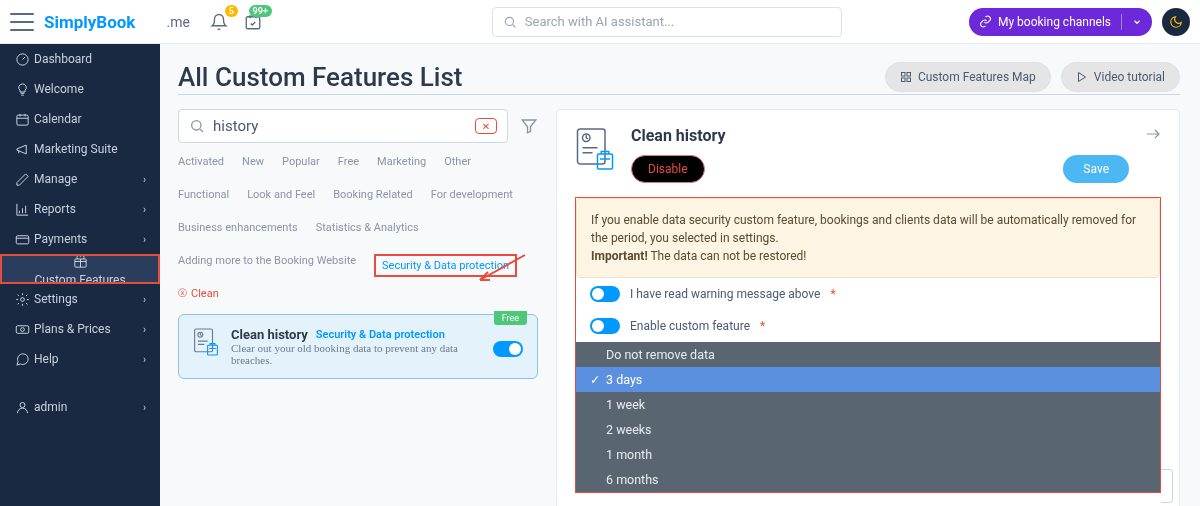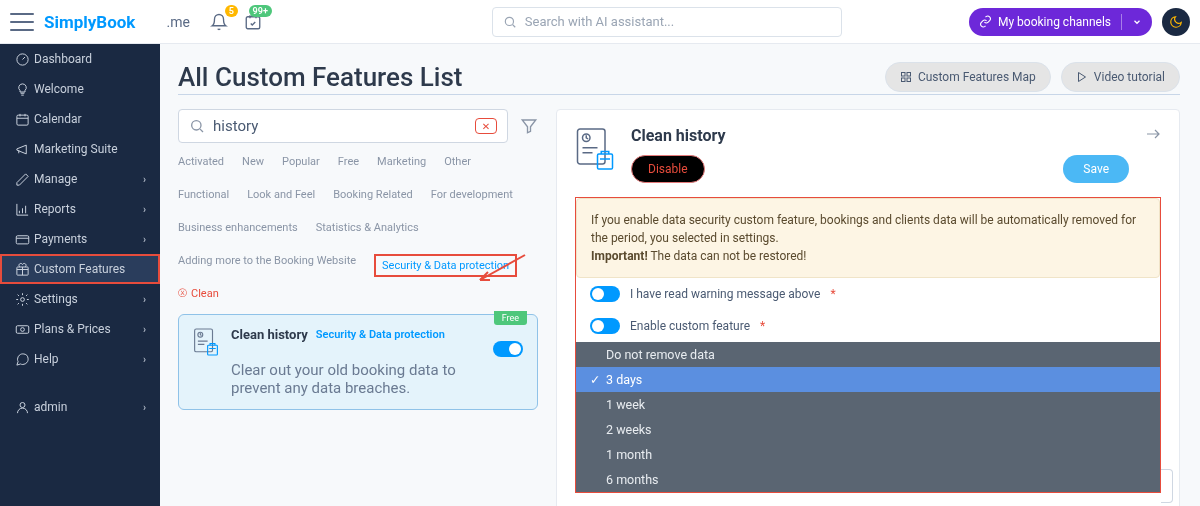--- a/index.html
+++ b/index.html
@@ -19,21 +19,21 @@
 .search-bar { margin-left: 230px; width: 350px; height: 30px; border: 1px solid #dbe2ea; border-radius: 4px; display: flex; align-items: center; padding: 0 10px; color: #9aa5b4; font-size: 13px; gap: 8px; }
 .header-right { margin-left: auto; display: flex; align-items: center; gap: 10px; }
 .booking-channels { background: #6d28d9; color: #fff; border-radius: 16px; height: 28px; display: flex; align-items: center; padding: 0 10px; font-size: 12px; gap: 6px; cursor: pointer; }
 .booking-channels .divider { width: 1px; height: 16px; background: rgba(255,255,255,0.4); margin: 0 4px; }
 .theme-toggle { width: 28px; height: 28px; border-radius: 50%; background: #1a2942; display: flex; align-items: center; justify-content: center; cursor: pointer; }
 
 
 .sidebar { position: absolute; left: 0; top: 44px; width: 160px; height: 462px; background: #1a2942; color: #c8d0dc; }
 .sidebar-item { display: flex; align-items: center; height: 30px; padding: 0 14px; font-size: 12px; cursor: pointer; gap: 4px; position: relative; }
 .sidebar-item.active { background: #2a3d5c; }
-.sidebar-item.highlighted { outline: 2px solid #e74c3c; outline-offset: -2px; }
+.sidebar-item.highlighted { outline: 2px solid #e74c3c; outline-offset: -2px; flex-direction: column; }
 .sidebar-item .chev { margin-left: auto; font-size: 10px; }
 .sidebar-icon { width: 16px; display: inline-flex; justify-content: center; }
 .sidebar-gap { height: 18px; }
 
 
 .main { margin-left: 160px; padding: 18px 20px 0 18px; }
 .page-header { display: flex; align-items: center; justify-content: space-between; border-bottom: 1px solid #c8d6e8; padding-bottom: 2px; }
 .page-title { font-size: 26px; font-weight: 500; color: #2e3a4c; }
 .page-actions { display: flex; gap: 10px; }
 .pill-btn { border: 1px solid #dbe2ea; background: #e5e5e5; border-radius: 18px; height: 30px; padding: 0 14px; display: flex; align-items: center; font-size: 12px; color: #4a5a72; gap: 6px; cursor: pointer; }
@@ -53,21 +53,21 @@
 .clean-tag-x { font-size: 9px; }
 
 .feature-card { margin-top: 14px; border: 1px solid #8fc2e8; background: #e4f3fb; border-radius: 6px; padding: 12px 14px; position: relative; }
 .feature-card .free-badge { position: absolute; top: -4px; right: 10px; background: #4ec77b; color: #fff; font-size: 9px; padding: 2px 8px; border-radius: 0 0 3px 3px; }
 .feature-card-body { display: flex; gap: 12px; align-items: flex-start; }
 .feature-icon { color: #6a7a92; }
 .feature-text { flex: 1; }
 .feature-title-row { display: flex; align-items: center; gap: 8px; flex-wrap: wrap; }
 .feature-title { font-size: 13px; font-weight: 700; color: #2e3a4c; }
 .feature-category { font-size: 11px; color: #0099ff; font-weight: 600; }
-.feature-desc { font-size: 15px; color: #6a7a92; margin-top: 19px; }
+.feature-desc { font-size: 11px; color: #6a7a92; margin-top: 0; font-family: Liberation Serif, serif; }
 .feature-toggle { width: 30px; height: 16px; background: #0099ff; border-radius: 8px; position: relative; margin-top: 14px; cursor: pointer; }
 .feature-toggle::after { content: ''; position: absolute; right: 2px; top: 2px; width: 12px; height: 12px; background: #fff; border-radius: 50%; }
 
 .arrow-annotation { position: absolute; left: 470px; top: 250px; pointer-events: none; }
 
 
 .right-panel { flex: 1; background: #fff; border: 1px solid #e6eaf0; border-radius: 4px; padding: 16px 18px; position: relative; min-height: 380px; }
 .panel-header { display: flex; align-items: flex-start; gap: 16px; }
 .panel-icon { color: #5a6a85; }
 .panel-title-zone { flex: 1; }

